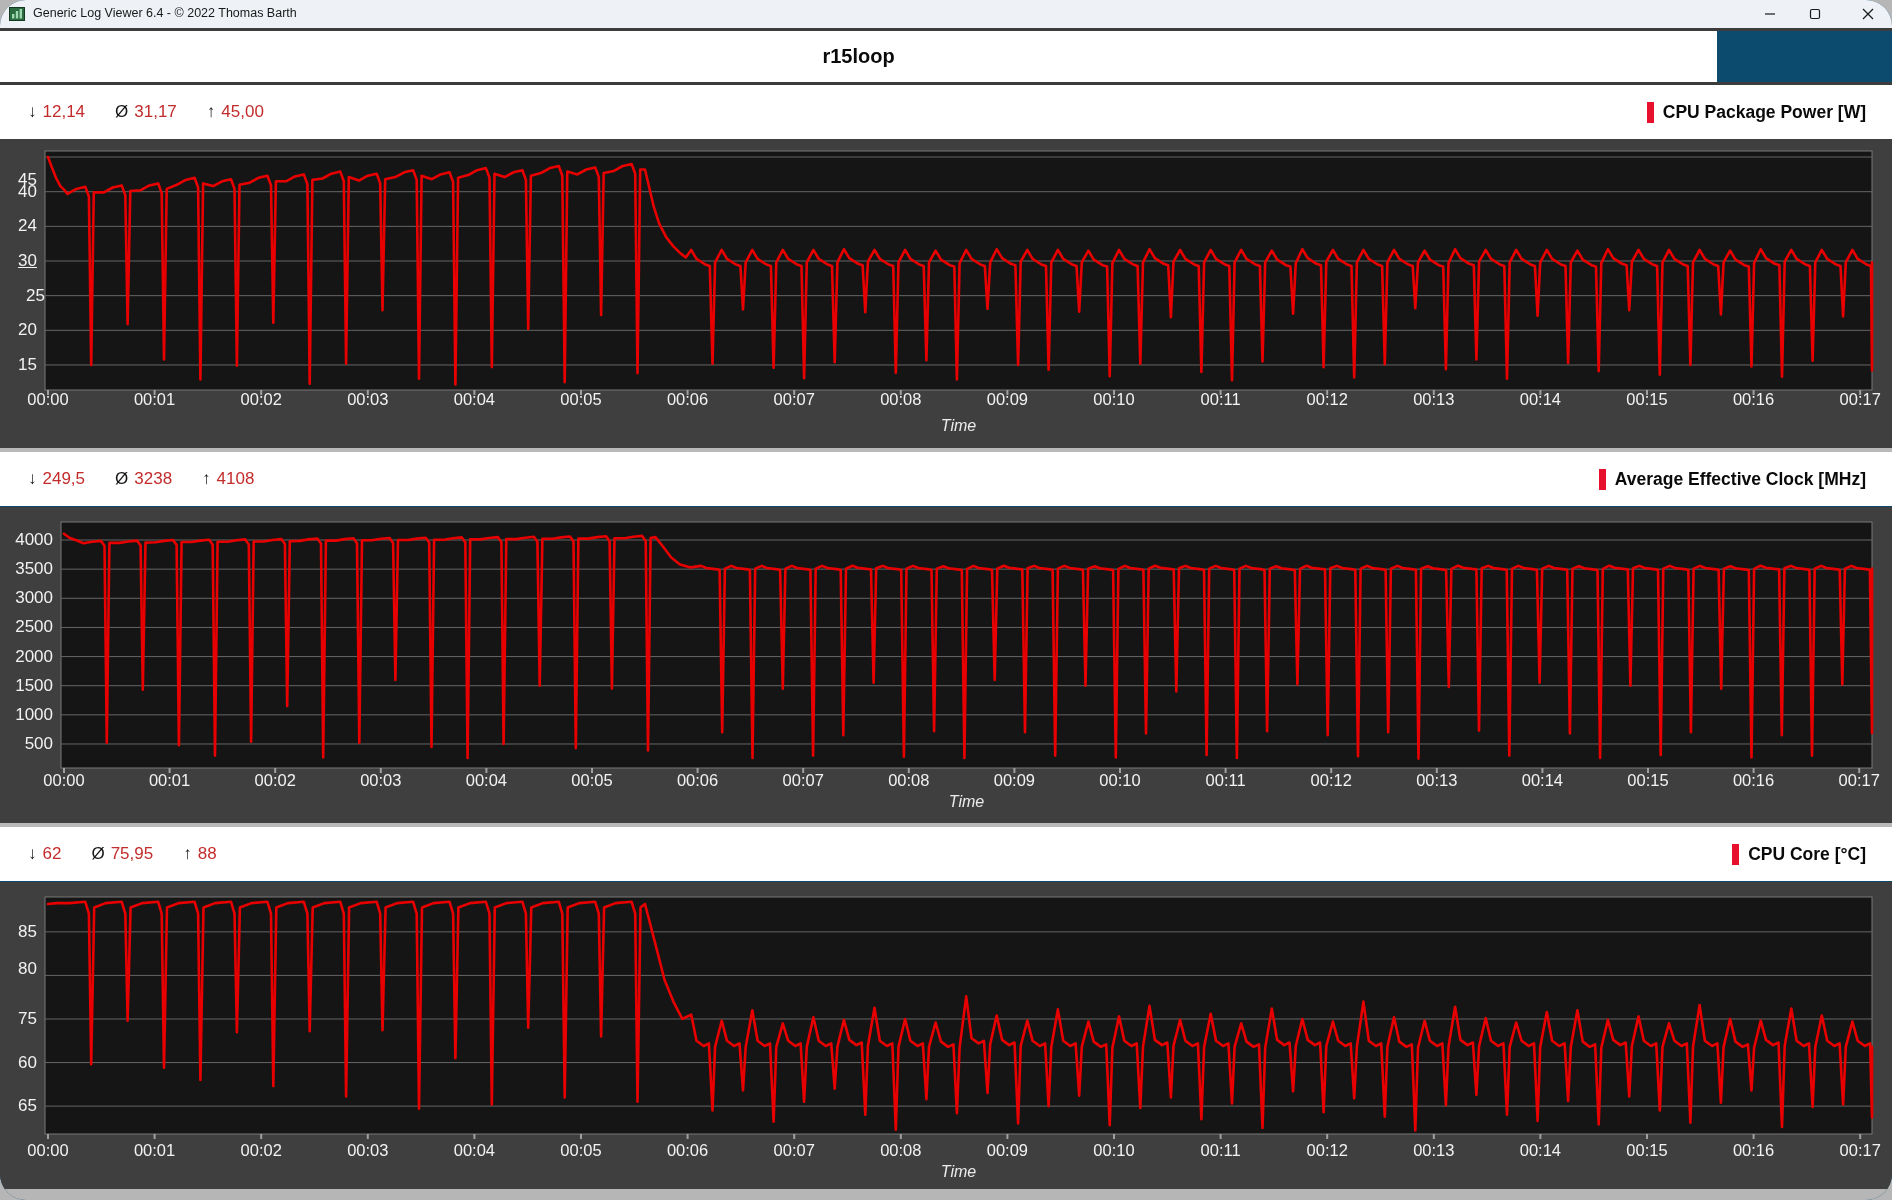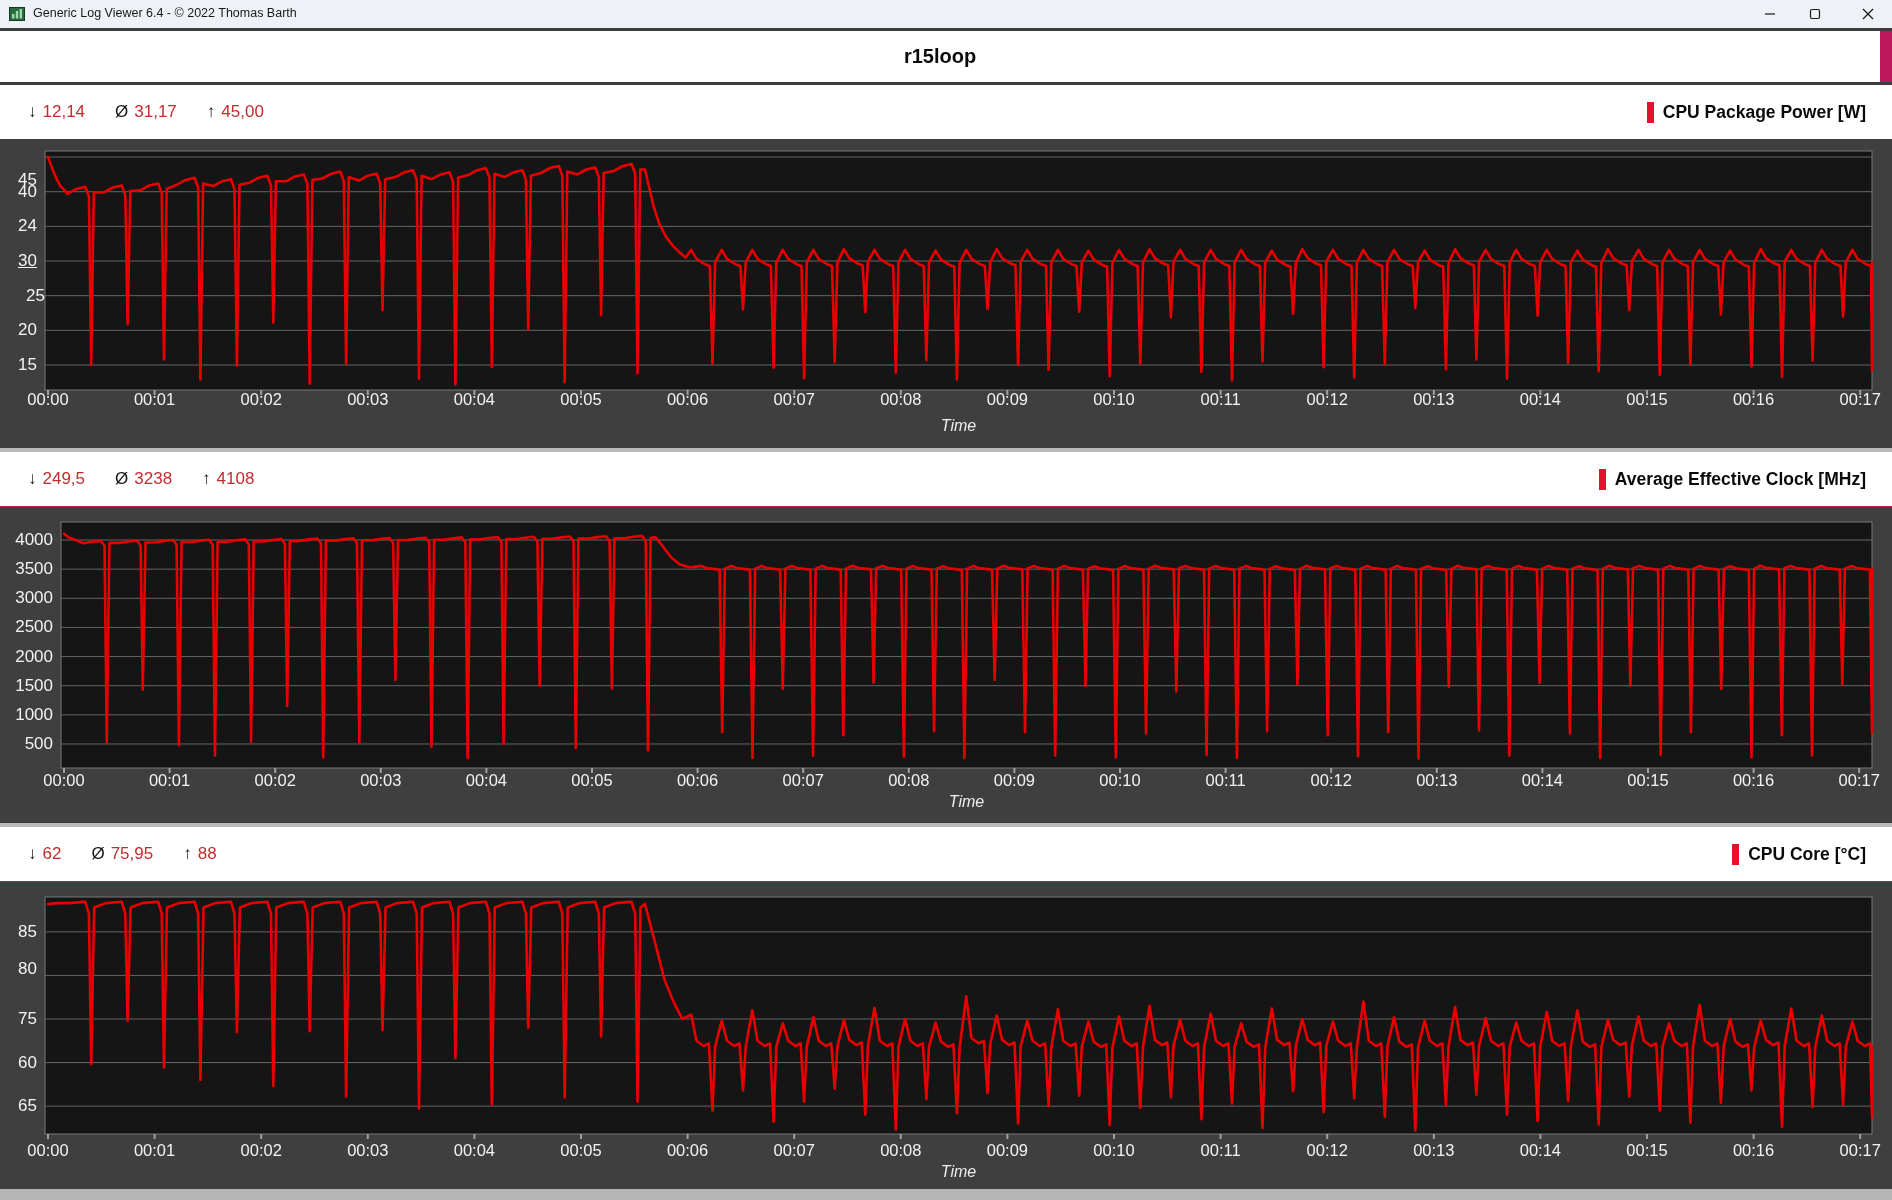--- a/index.html
+++ b/index.html
@@ -1,26 +1,26 @@
 <!DOCTYPE html>
 <html><head>
 <meta charset="utf-8">
 <style>
   html,body{margin:0;padding:0;background:#b6b6b6;}
-  #window{position:relative;width:1892px;height:1200px;background:#be185d;overflow:hidden;
-          font-family:"Liberation Sans",sans-serif;}
+  #window{position:relative;width:1892px;height:1200px;background:#0c4a6e;overflow:hidden;
+          font-family:"Liberation Sans",sans-serif;border-radius:26px;}
   
   #titlebar{position:absolute;left:0;top:0;width:1892px;height:28px;background:#eef1f6;}
   #titlebar-line{position:absolute;left:0;top:28px;width:1892px;height:3px;background:#3c3c3c;}
   #app-icon{position:absolute;left:9px;top:6px;width:16px;height:16px;}
   #title-text{position:absolute;left:33px;top:6px;font-size:12.5px;color:#191919;white-space:nowrap;}
   .winbtn{position:absolute;top:0;width:46px;height:28px;display:flex;align-items:center;justify-content:center;}
   #btn-min{left:1747px;} #btn-max{left:1792px;} #btn-close{left:1845px;}
   
-  #header{position:absolute;left:0;top:31px;width:1880px;height:51px;background:#ffffff;
+  #header{position:absolute;left:0;top:31px;width:1717px;height:51px;background:#ffffff;
           display:flex;align-items:center;justify-content:center;}
   #header span{font-size:20px;font-weight:600;color:#0a0a0a;}
   #header-line{position:absolute;left:0;top:82px;width:1892px;height:3px;background:#3c3c3c;}
   
   .chart-section{position:absolute;left:0;width:1892px;}
   .sep{position:absolute;left:0;top:0;width:1892px;height:4px;background:#b9b9b9;}
   .stats-row{position:absolute;left:0;width:1892px;height:54px;background:#ffffff;
              display:flex;align-items:center;justify-content:space-between;
              padding:0 26px 0 28px;box-sizing:border-box;}
   .stats{display:flex;align-items:center;gap:30px;}

